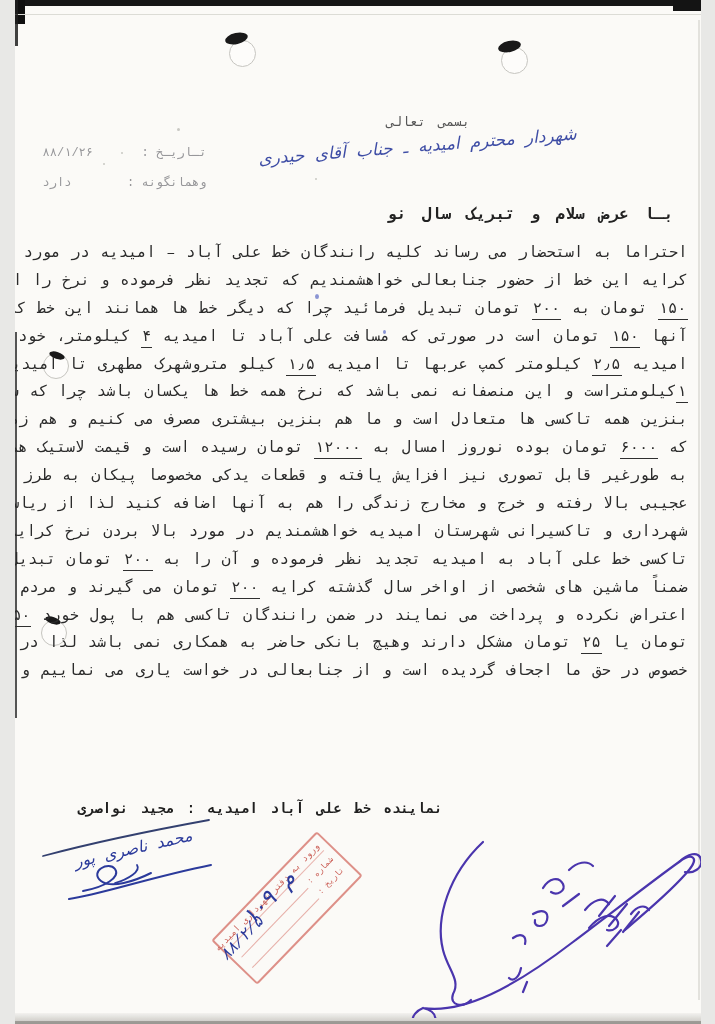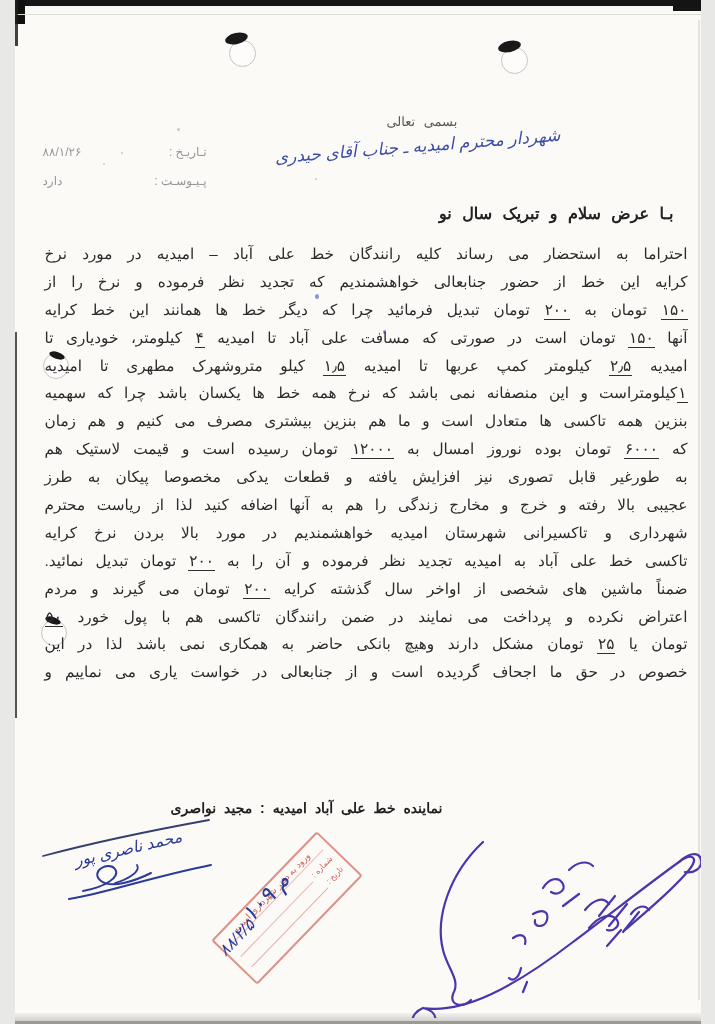--- a/index.html
+++ b/index.html
@@ -1,19 +1,19 @@
 <!DOCTYPE html>
 <html lang="fa" dir="rtl"><head>
 <meta charset="utf-8">
 <style>
   html,body{margin:0;padding:0;background:#e8e8e6;}
   .page{
     position:relative;width:686px;height:1024px;margin:0 auto;
     background:#fbfaf7;overflow:hidden;
-    font-family:Liberation Sans, sans-serif;color:#2b2b2b;
+    font-family:Liberation Mono, monospace;color:#2b2b2b;
   }
   
   .scan-top-bar{position:absolute;top:0;left:0;width:715px;height:6px;background:#161616;}
   .scan-corner-tl{position:absolute;top:0;left:0;width:10px;height:24px;background:#101010;}
   .scan-corner-tr{position:absolute;top:0;right:0;width:28px;height:11px;background:#141414;}
   .scan-gray-line{position:absolute;top:14px;left:0;width:715px;height:1px;background:#dcdcd6;}
   .scan-left-edge-a{position:absolute;top:0;left:0;width:3px;height:46px;background:#1e1e1e;opacity:.85;}
   .scan-left-edge-b{position:absolute;top:332px;left:0;width:2px;height:386px;background:#2a2a2a;opacity:.8;}
   .scan-right-edge{position:absolute;top:20px;right:1px;width:2px;height:980px;background:#e3e2dd;}
   .scan-bottom-band{position:absolute;bottom:0;left:0;width:715px;height:11px;
@@ -95,21 +95,21 @@
   <div class="speck blue" style="left:368px;top:330px;width:3px;height:4px;"></div>
 
   <div class="besmele">بسمی تعالی</div>
 
   <div class="meta">
     <div class="meta-row">
       <span class="lbl">تـاریـخ :</span>
       <span class="val">۸۸/۱/۲۶</span>
     </div>
     <div class="meta-row">
-      <span class="lbl">پـیـوسـت :</span>
+      <span class="lbl">وهمانگونه :</span>
       <span class="val">دارد</span>
     </div>
   </div>
 
   <div class="addressee">شهردار محترم امیدیه ـ جناب آقای حیدری</div>
 
   <div class="greeting">بـا عرض سلام و تبریک سال نو</div>
 
   <div class="body-text">
       <div class="body-line"><span>احتراما به استحضار می رساند کلیه رانندگان خط علی آباد – امیدیه  در مورد نرخ</span></div>

